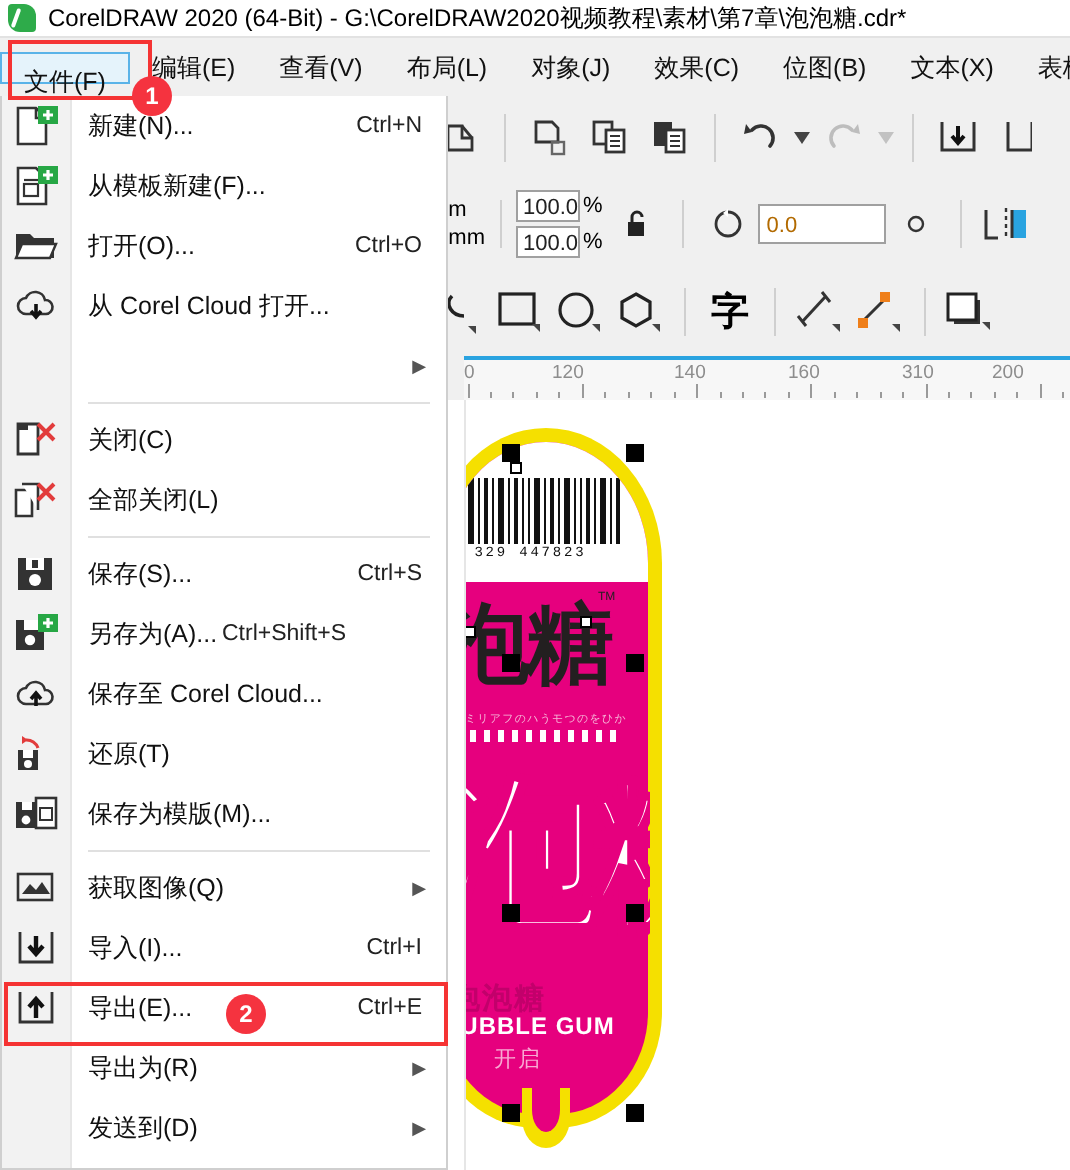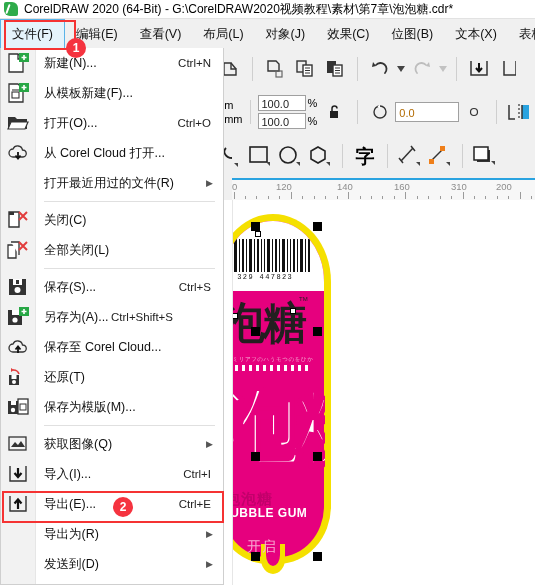--- a/index.html
+++ b/index.html
@@ -35,21 +35,21 @@
     position:absolute;left:0;top:18px;width:535px;height:30px;
     background:#f0f0f0;border-top:1px solid #e2e2e2;
     display:flex;align-items:center;
   }
   .menu-item{
     height:30px;line-height:30px;padding:0 11px;font-size:12.5px;
     color:#111;white-space:nowrap;box-sizing:border-box;
   }
   .menu-item.active{
     background:#e5f3fb;border:1px solid #5ab3e8;
-    height:30px;line-height:28px;
+    height:16px;line-height:28px;
   }
   
   #toolbar-row1{
     position:absolute;left:215px;top:48px;width:320px;height:42px;
     background:#f0f0f0;border-bottom:1px solid #e2e2e2;
     display:flex;align-items:center;
   }
   #toolbar-row2{
     position:absolute;left:215px;top:90px;width:320px;height:44px;
     background:#f0f0f0;border-bottom:1px solid #e2e2e2;
@@ -59,21 +59,21 @@
     position:absolute;left:215px;top:134px;width:320px;height:44px;
     background:#f0f0f0;border-bottom:1px solid #dcdcdc;
     display:flex;align-items:center;
   }
   .tb-sep{width:1px;height:24px;background:#cfcfcf;margin:0 7px;flex:0 0 auto;}
   .tb-btn{
     width:30px;height:30px;flex:0 0 auto;display:flex;
     align-items:center;justify-content:center;
   }
   .num-box{
-    width:48px;height:16px;border:1px solid #a0a0a0;background:#fff;
+    width:32px;height:16px;border:1px solid #a0a0a0;background:#fff;
     font-size:11px;line-height:16px;padding-left:3px;box-sizing:border-box;
     color:#222;
   }
   .num-box.wide{width:64px;}
   .pct{font-size:11px;margin:0 3px 0 2px;}
   .field-stack{display:flex;flex-direction:column;gap:2px;flex:0 0 auto;}
   
   #ruler-corner{
     position:absolute;left:215px;top:178px;width:17px;height:22px;
     background:#f0f0f0;border-bottom:1px solid #c8c8c8;
@@ -151,22 +151,22 @@
     position:absolute;left:10px;top:276px;width:90px;
     font-size:15px;color:#c2006b;letter-spacing:1px;font-weight:bold;
     white-space:nowrap;font-family:"DejaVu Sans",sans-serif;
   }
   .sub-en{
     position:absolute;left:6px;top:292px;width:100px;
     font-size:12px;color:#ffffff;letter-spacing:.5px;font-weight:bold;
     white-space:nowrap;
   }
   .sub-open{
-    position:absolute;left:32px;top:324px;
-    font-size:14px;color:#f8a9d3;letter-spacing:1px;
+    position:absolute;left:32px;top:308px;
+    font-size:11px;color:#f8a9d3;letter-spacing:1px;
     font-family:Liberation Mono, monospace;
   }
   
   .hdl{position:absolute;width:9px;height:9px;background:#000;}
   .hdl-sm{position:absolute;width:4px;height:4px;background:#fff;border:1px solid #000;}
   
   #dropdown{
     position:absolute;left:0px;top:48px;width:224px;height:537px;
     background:#ffffff;border:1px solid #cfcfcf;border-top:none;
     box-sizing:border-box;
@@ -548,21 +548,20 @@
       <svg width="22" height="20" viewBox="0 0 22 20">
           <path d="M6 14a4 4 0 0 1 0-8 5 5 0 0 1 9.5 1A3.5 3.5 0 0 1 16 14z" fill="none" stroke="#333" stroke-width="1.3"></path>
           <path d="M11 9v6M8.5 12.5L11 15.5 13.5 12.5" fill="none" stroke="#111" stroke-width="1.8"></path>
         </svg>
     </span>
     <span class="dd-label">从 Corel Cloud 打开...</span>
     <span class="dd-accel"></span>
   </div>
 
   <div class="dd-item">
-    <span class="dd-label">打开最近用过的文件(R)</span>
     <span class="dd-arrow">▶</span>
   </div>
 
   <div class="dd-sep"></div>
 
   <div class="dd-item">
     <span class="dd-ico">
       <svg width="22" height="20" viewBox="0 0 22 20">
           <path d="M2 2h10v15H2z" fill="#fff" stroke="#333" stroke-width="1.4"></path>
           <path d="M2 2h5v3H2z" fill="#333"></path>

